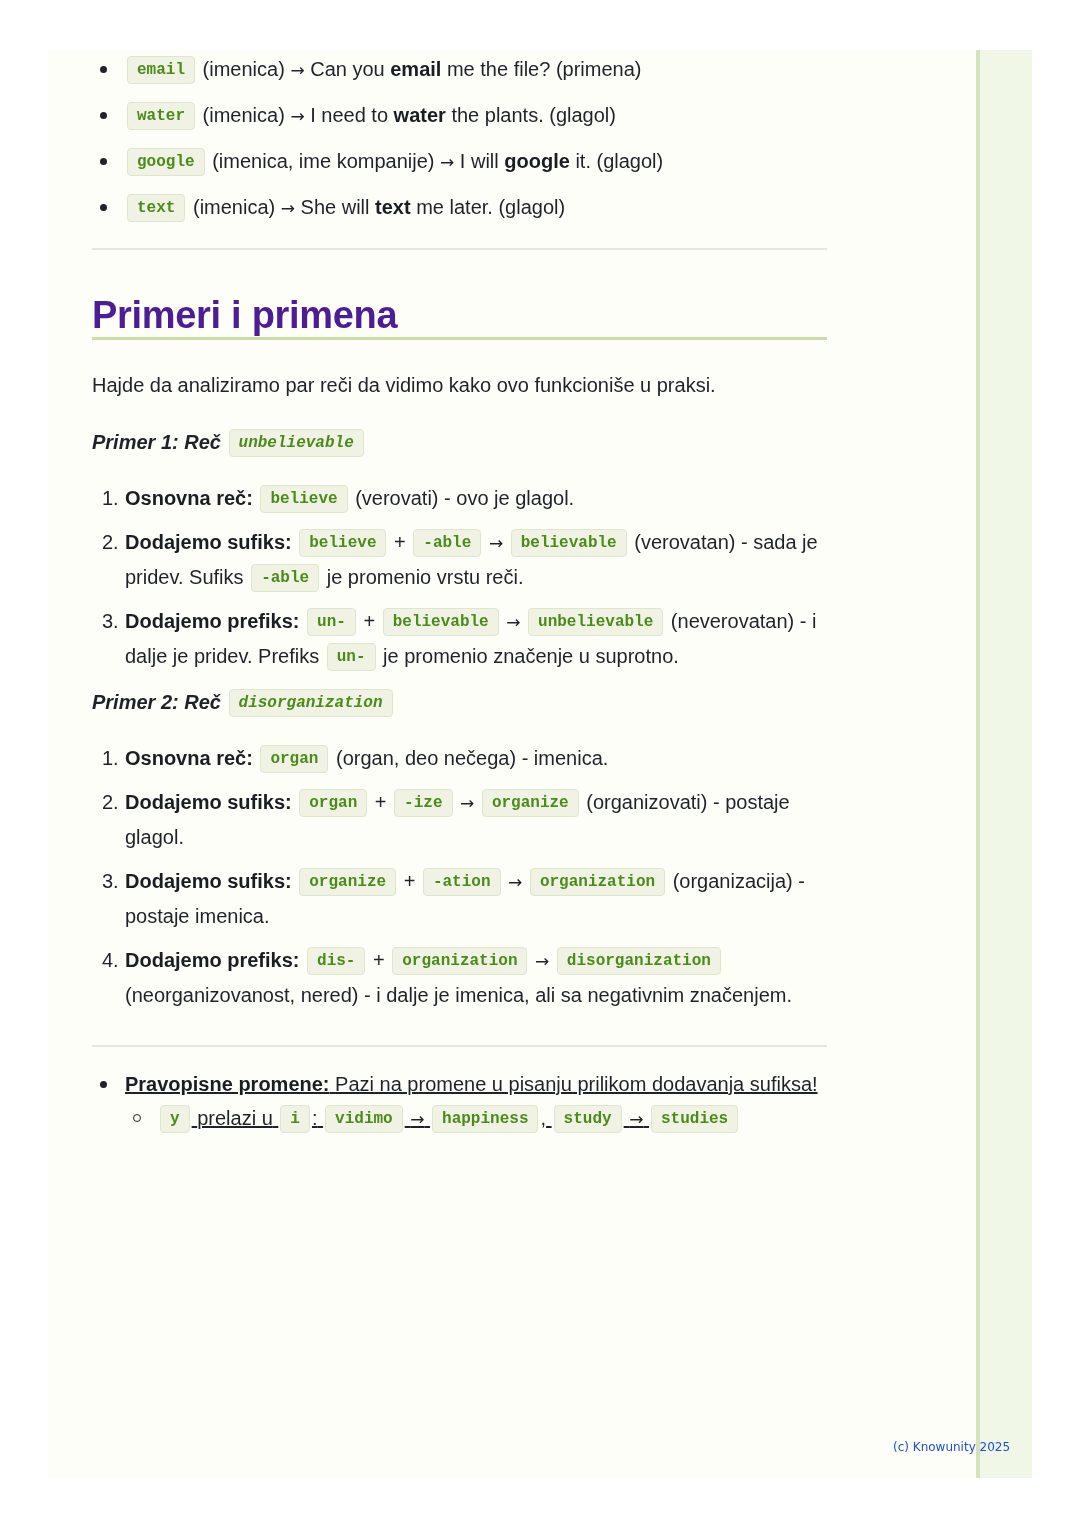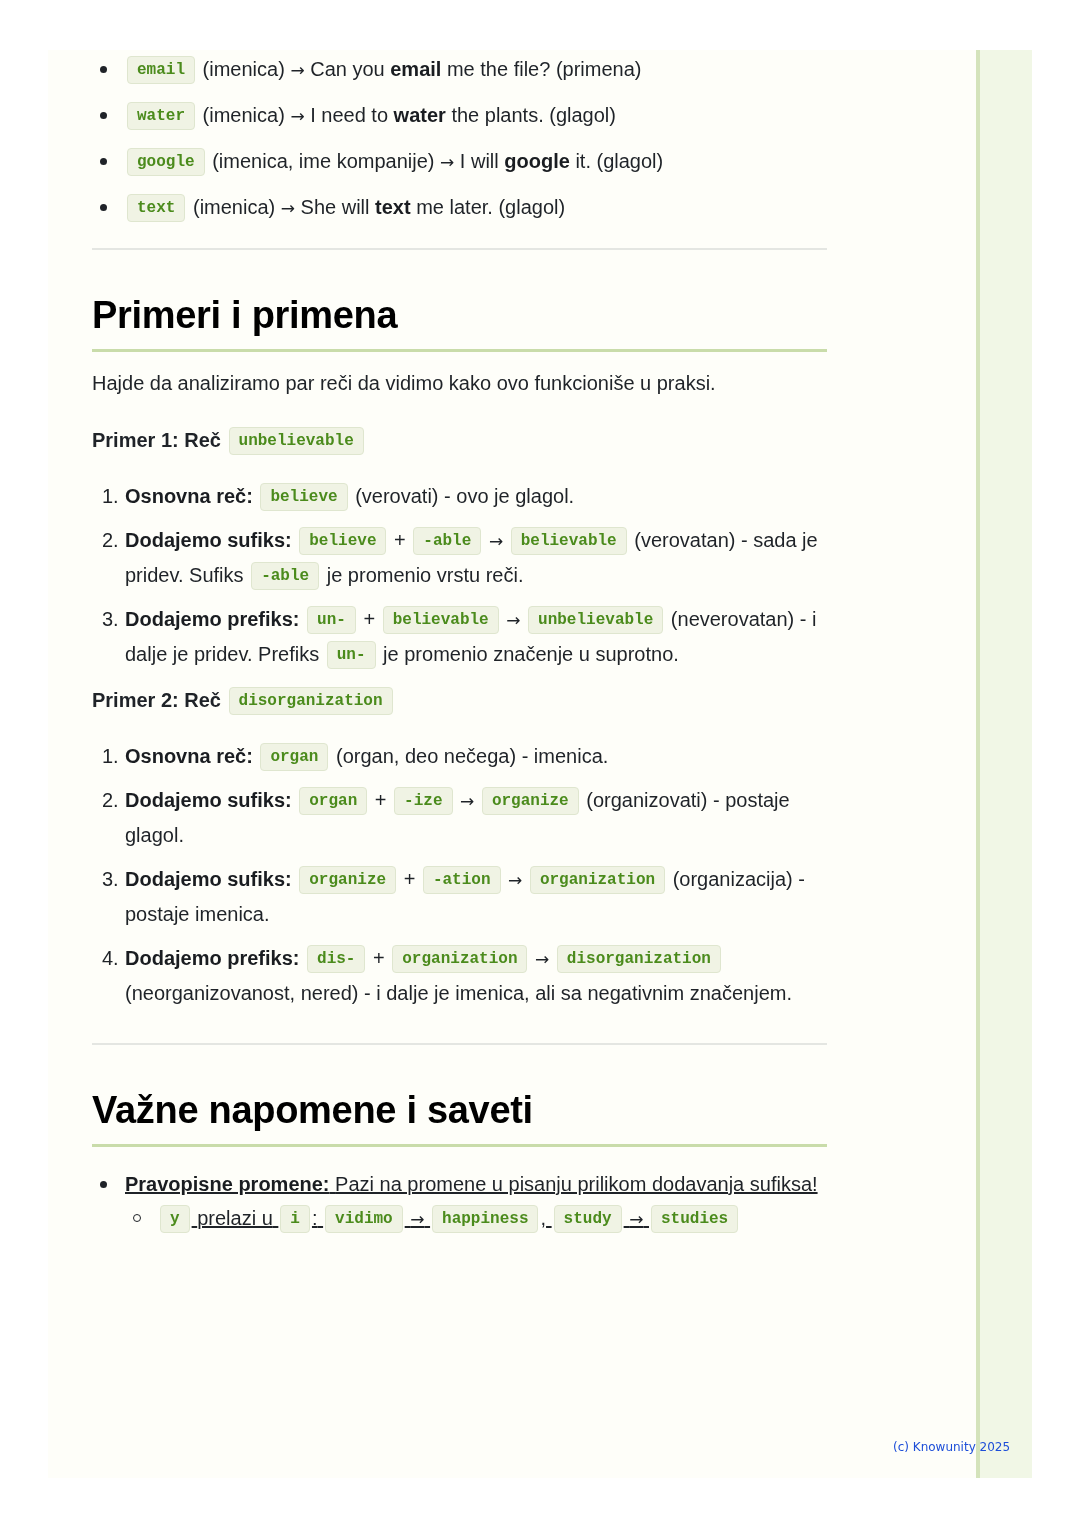--- a/index.html
+++ b/index.html
@@ -98,38 +98,38 @@
       top: 0;
     }
     b { font-weight: bold; color: #1a1d21; }
     hr.sep {
       border: none;
       height: 2px;
       background: #e4e6e2;
       margin: 0;
     }
     h2 {
-      color: #000000;
+      color: #4c1d95;
       font-size: 38px;
       font-weight: bold;
       margin: 0;
-      padding-bottom: 12px;
       border-bottom: 3px solid #c9dcaa;
       letter-spacing: -0.3px;
     }
     p.para {
       font-size: 20px;
       line-height: 35px;
       margin: 0;
     }
     .primer-title {
       font-size: 20px;
       font-weight: bold;
       line-height: 34px;
       margin: 0;
+      font-style: italic;
     }
     .copyright {
       position: absolute;
       left: 893px;
       top: 1440px;
       font-size: 12px;
       color: #1d4ed8;
       font-family: "DejaVu Sans", sans-serif;
     }
     .arrow { font-family: "DejaVu Sans", sans-serif; font-size: 17px; }
@@ -158,21 +158,21 @@
     <li class="bl">
       <span class="code">text</span>
       <span>(imenica) </span><span class="arrow">→</span><span> She will </span><b>text</b><span> me later. (glagol)</span>
     </li>
   </ul>
 
   <hr class="sep" style="margin-top:23px;">
 
   <h2 style="margin-top:44px;">Primeri i primena</h2>
 
-  <p class="para" style="margin-top:14px;">Hajde da analiziramo par reči da vidimo kako ovo funkcioniše u praksi.</p>
+  <p class="para" style="margin-top:28px;">Hajde da analiziramo par reči da vidimo kako ovo funkcioniše u praksi.</p>
 
   <p class="primer-title" style="margin-top:22px;">
     <span>Primer 1: Reč</span>
     <span class="code">unbelievable</span>
   </p>
 
   <ol class="steps" style="margin-top:22px;">
     <li class="ol-item">
       <span class="ol-num">1.</span>
       <b>Osnovna reč:</b>
@@ -245,21 +245,20 @@
       <span class="code">organization</span>
       <span class="arrow">→</span>
       <span class="code">disorganization</span>
       <span>(neorganizovanost, nered) - i dalje je imenica, ali sa negativnim značenjem.</span>
     </li>
   </ol>
 
 
   <hr class="sep" style="margin-top:33px;">
 
-  <h2 style="margin-top:44px;">Važne napomene i saveti</h2>
 
   <ul class="bullets" style="margin-top:20px;text-decoration:underline;">
     <li class="bl">
       <b>Pravopisne promene:</b>
       <span>Pazi na promene u pisanju prilikom dodavanja sufiksa!</span>
       <ul class="sub">
         <li class="bl">
           <span class="code">y</span>
           <span>prelazi u</span>
           <span class="code">i</span><span>:</span>

